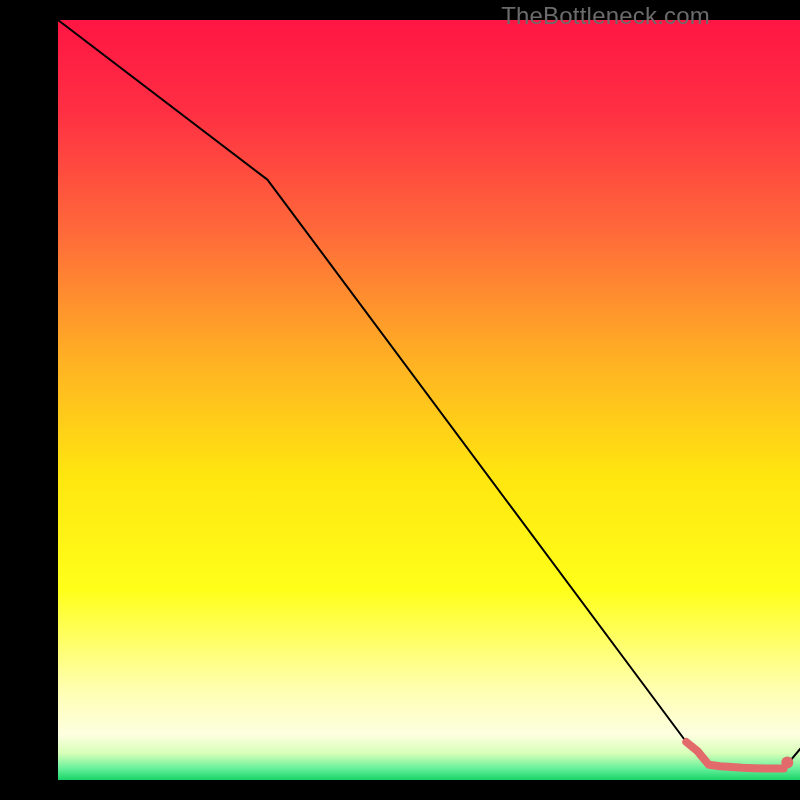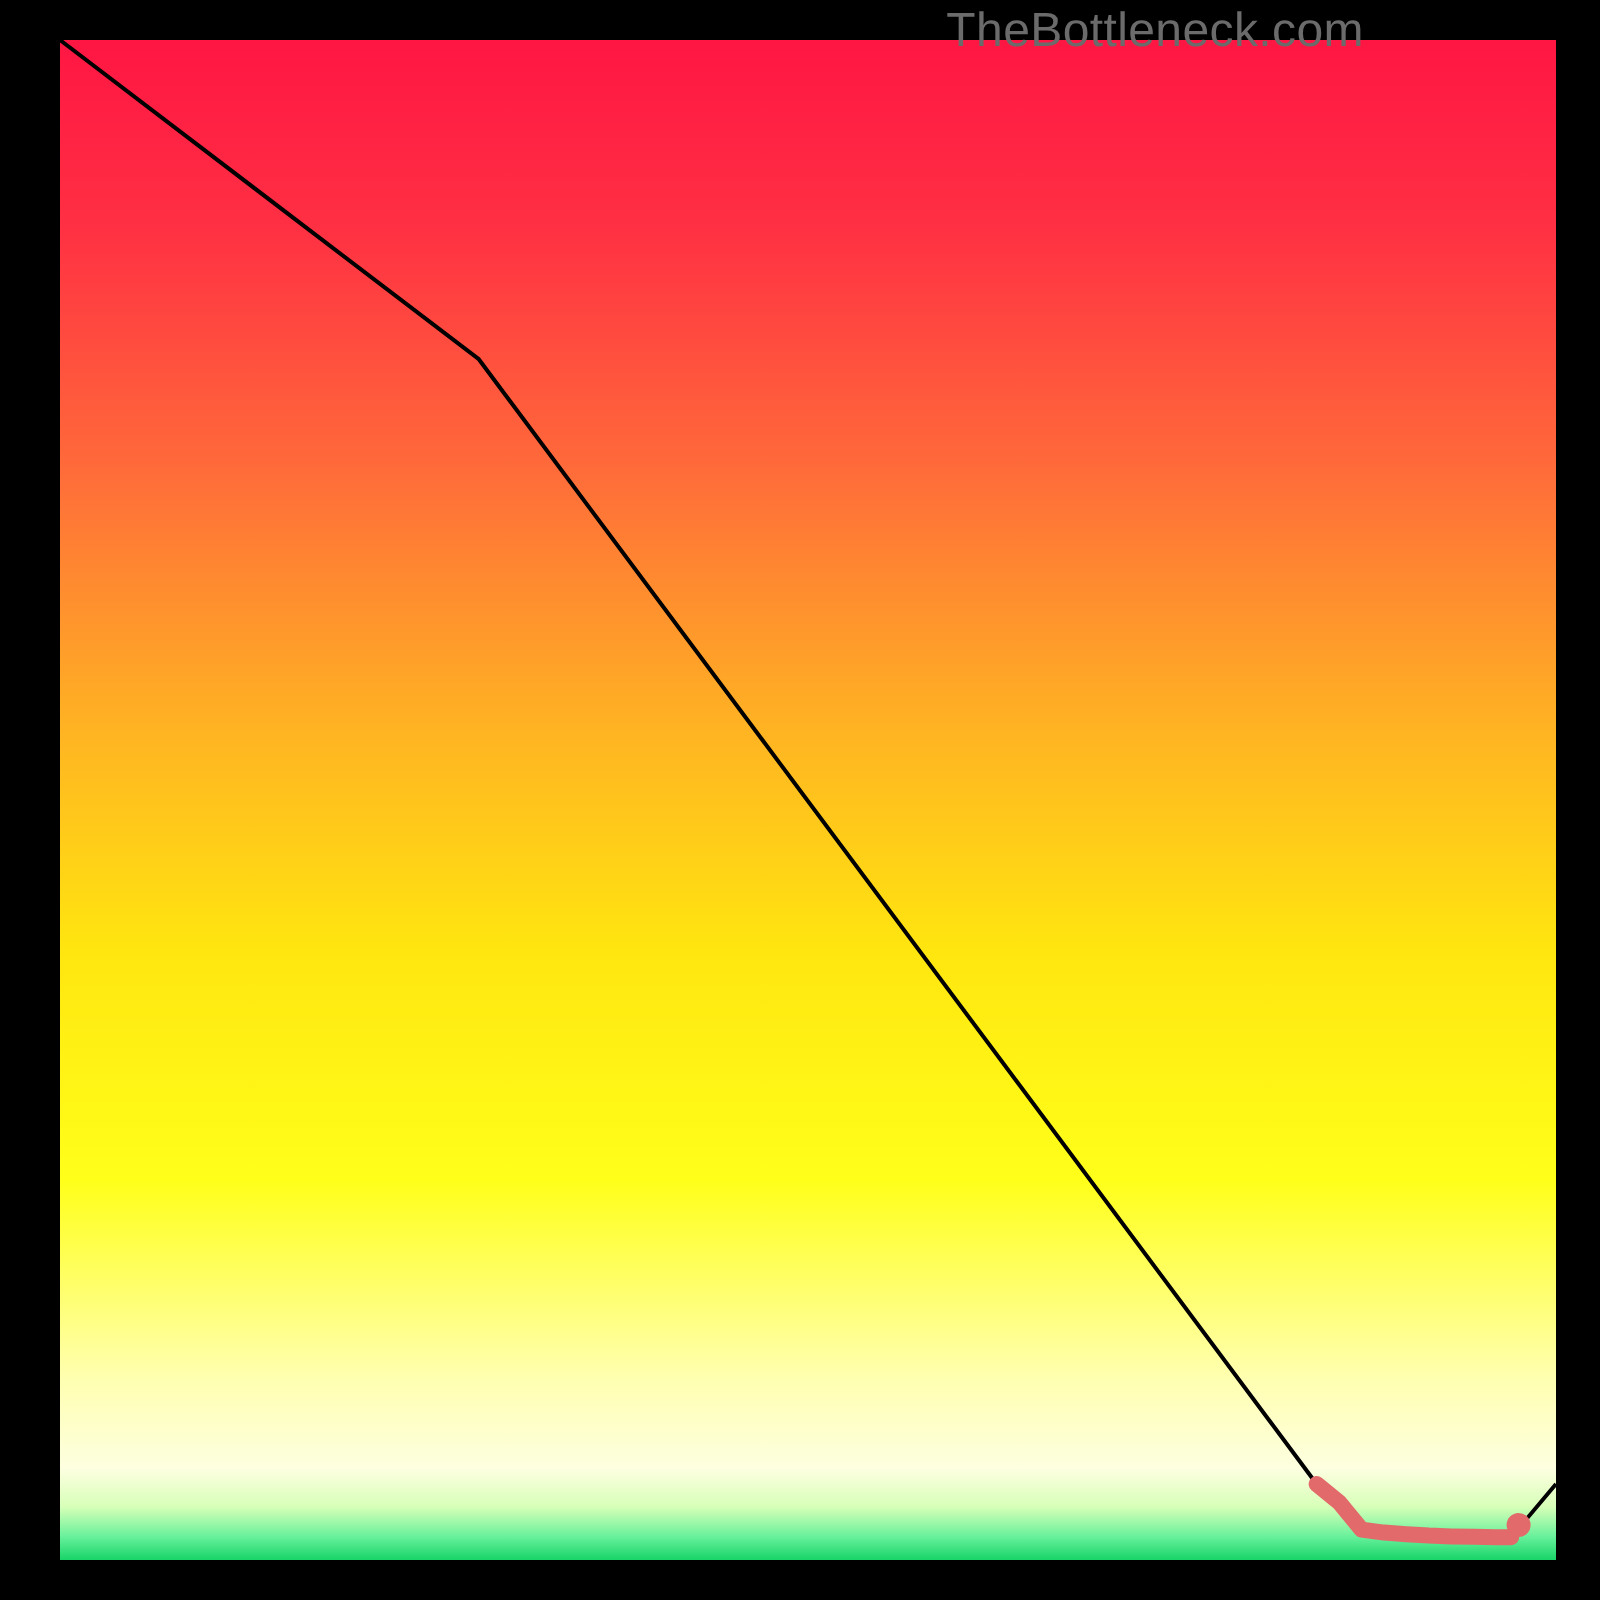--- a/index.html
+++ b/index.html
@@ -7,20 +7,21 @@
     padding: 0;
     width: 800px;
     height: 800px;
     background: #000;
     overflow: hidden;
   }
   .chart-container {
     position: relative;
     width: 692px;
     height: 800px;
+    padding-left: 28px;
   }
   .watermark {
     position: absolute;
     top: 2px;
     right: 10px;
     font-family: Arial, Helvetica, sans-serif;
     font-size: 24px;
     color: #6b6b6b;
     z-index: 10;
     letter-spacing: 0.2px;

